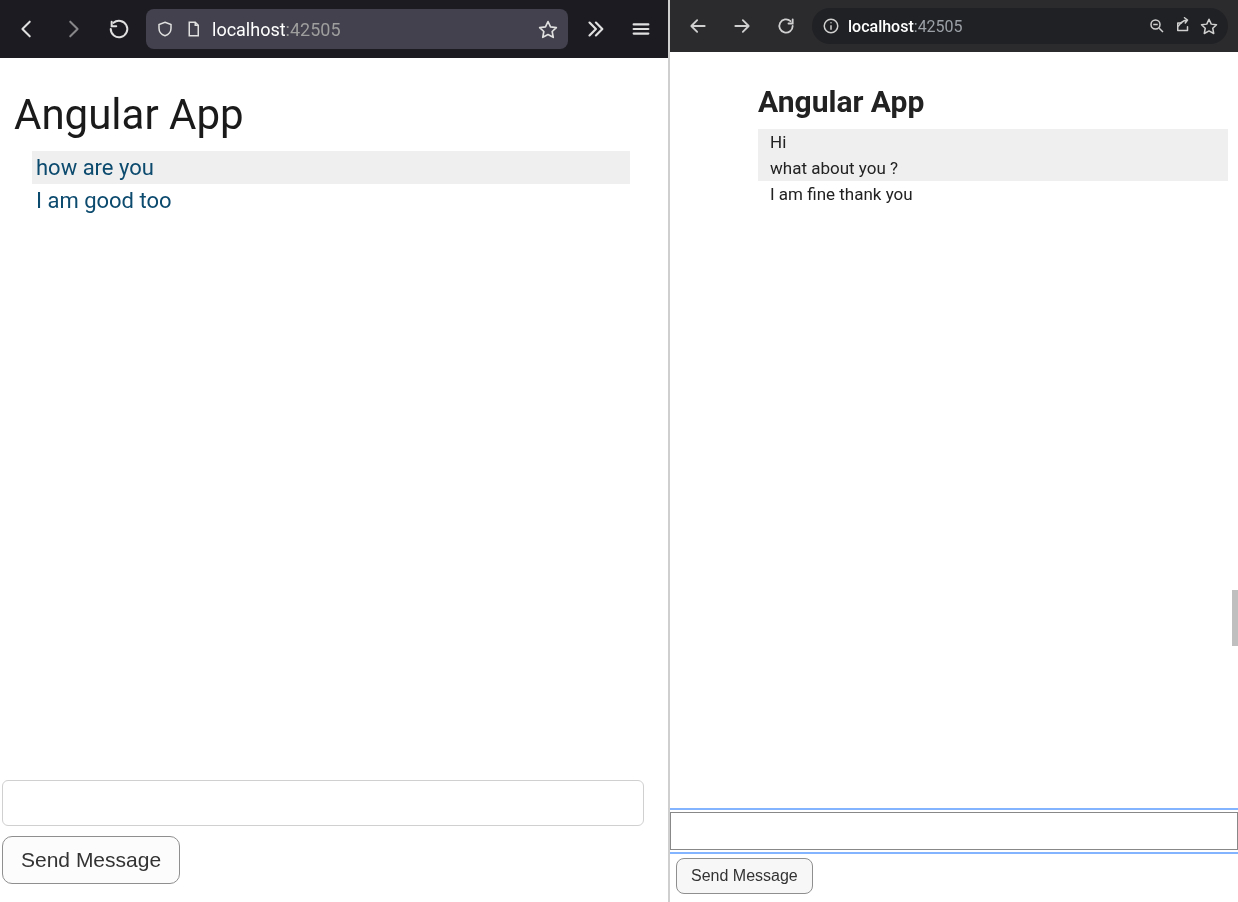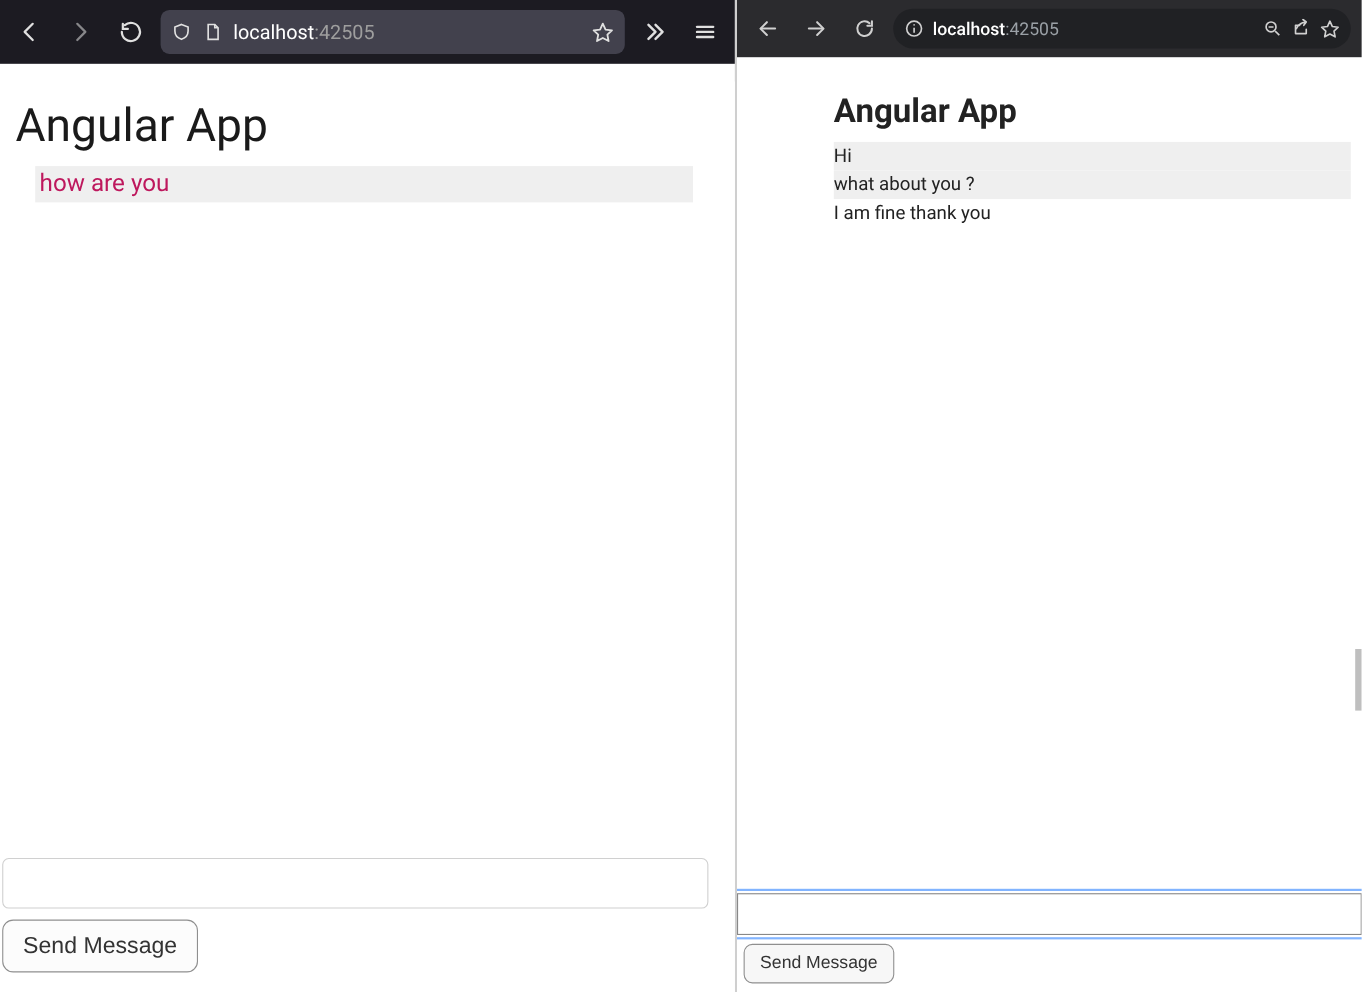--- a/index.html
+++ b/index.html
@@ -30,28 +30,28 @@
     .cr-url-text { font-size: 16px; }
     .cr-url-text .host { color: #fff; font-weight: 500; }
     .cr-url-text .port { color: #9aa0a6; }
     .cr-url-spacer { flex: 1; }
 
     
     .page { flex: 1; background: #fff; overflow: hidden; position: relative; margin-top: 16px; }
     .left .page { padding: 10px 10px 0 14px; }
     .left .title { font-size: 42px; font-weight: 400; margin: 6px 0 12px 0; color: #1a1a1a; }
     .left .msg-list { margin-left: 18px; margin-right: 28px; }
-    .left .msg { font-size: 22px; padding: 4px 4px; color: #be185d; }
+    .left .msg { font-size: 22px; padding: 4px 4px; color: #0c4a6e; }
     .left .msg.alt { background: #efefef; }
 
     .right .page { padding: 10px 10px 0 10px; }
     .right .content-inner { width: 470px; margin: 0 auto 0 78px; }
     .right .title { font-size: 30px; font-weight: 700; margin: 6px 0 10px 0; color: #222; }
     .right .msg-list { }
-    .right .msg { font-size: 17px; padding: 3px 0; color: #222; }
+    .right .msg { font-size: 17px; padding: 3px 12px; color: #222; }
     .right .msg.alt { background: #efefef; }
 
     
     .left .composer { position: absolute; left: 0; right: 22px; bottom: 18px; padding: 0 2px; }
     .left .msg-input { width: 100%; height: 46px; border: 1px solid #d0d0d0; border-radius: 6px; padding: 0 12px; font-size: 18px; outline: none; }
     .left .send-btn { margin-top: 10px; height: 48px; padding: 0 18px; font-size: 21px; color: #333; background: #fcfcfc; border: 1px solid #8f8f8f; border-radius: 10px; cursor: pointer; }
 
     .right .composer { position: absolute; left: 0; right: 0; bottom: 8px; padding: 0 0 0 0; }
     .right .msg-input { width: 100%; height: 38px; border: 1px solid #888; padding: 0 10px; font-size: 17px; outline: 2px solid #82b4ff; outline-offset: 2px; background: #fff; }
     .right .send-btn { margin: 8px 0 0 6px; height: 36px; padding: 0 14px; font-size: 16px; color: #333; background: #f7f7f7; border: 1px solid #8f8f8f; border-radius: 8px; cursor: pointer; }
@@ -115,20 +115,21 @@
           <line x1="4" y1="12" x2="20" y2="12"></line>
           <line x1="4" y1="17" x2="20" y2="17"></line>
         </svg>
     </div>
   </div>
 
   <div class="page">
     <h1 class="title">Angular App</h1>
     <div class="msg-list">
       <div class="msg alt">how are you</div>
+      <div class="msg">I am good too</div>
     </div>
 
     <div class="composer">
       <input class="msg-input" type="text" value="" style="">
       <div><button class="send-btn">Send Message</button></div>
     </div>
   </div>
 </div>
 
 <div class="pane right">

